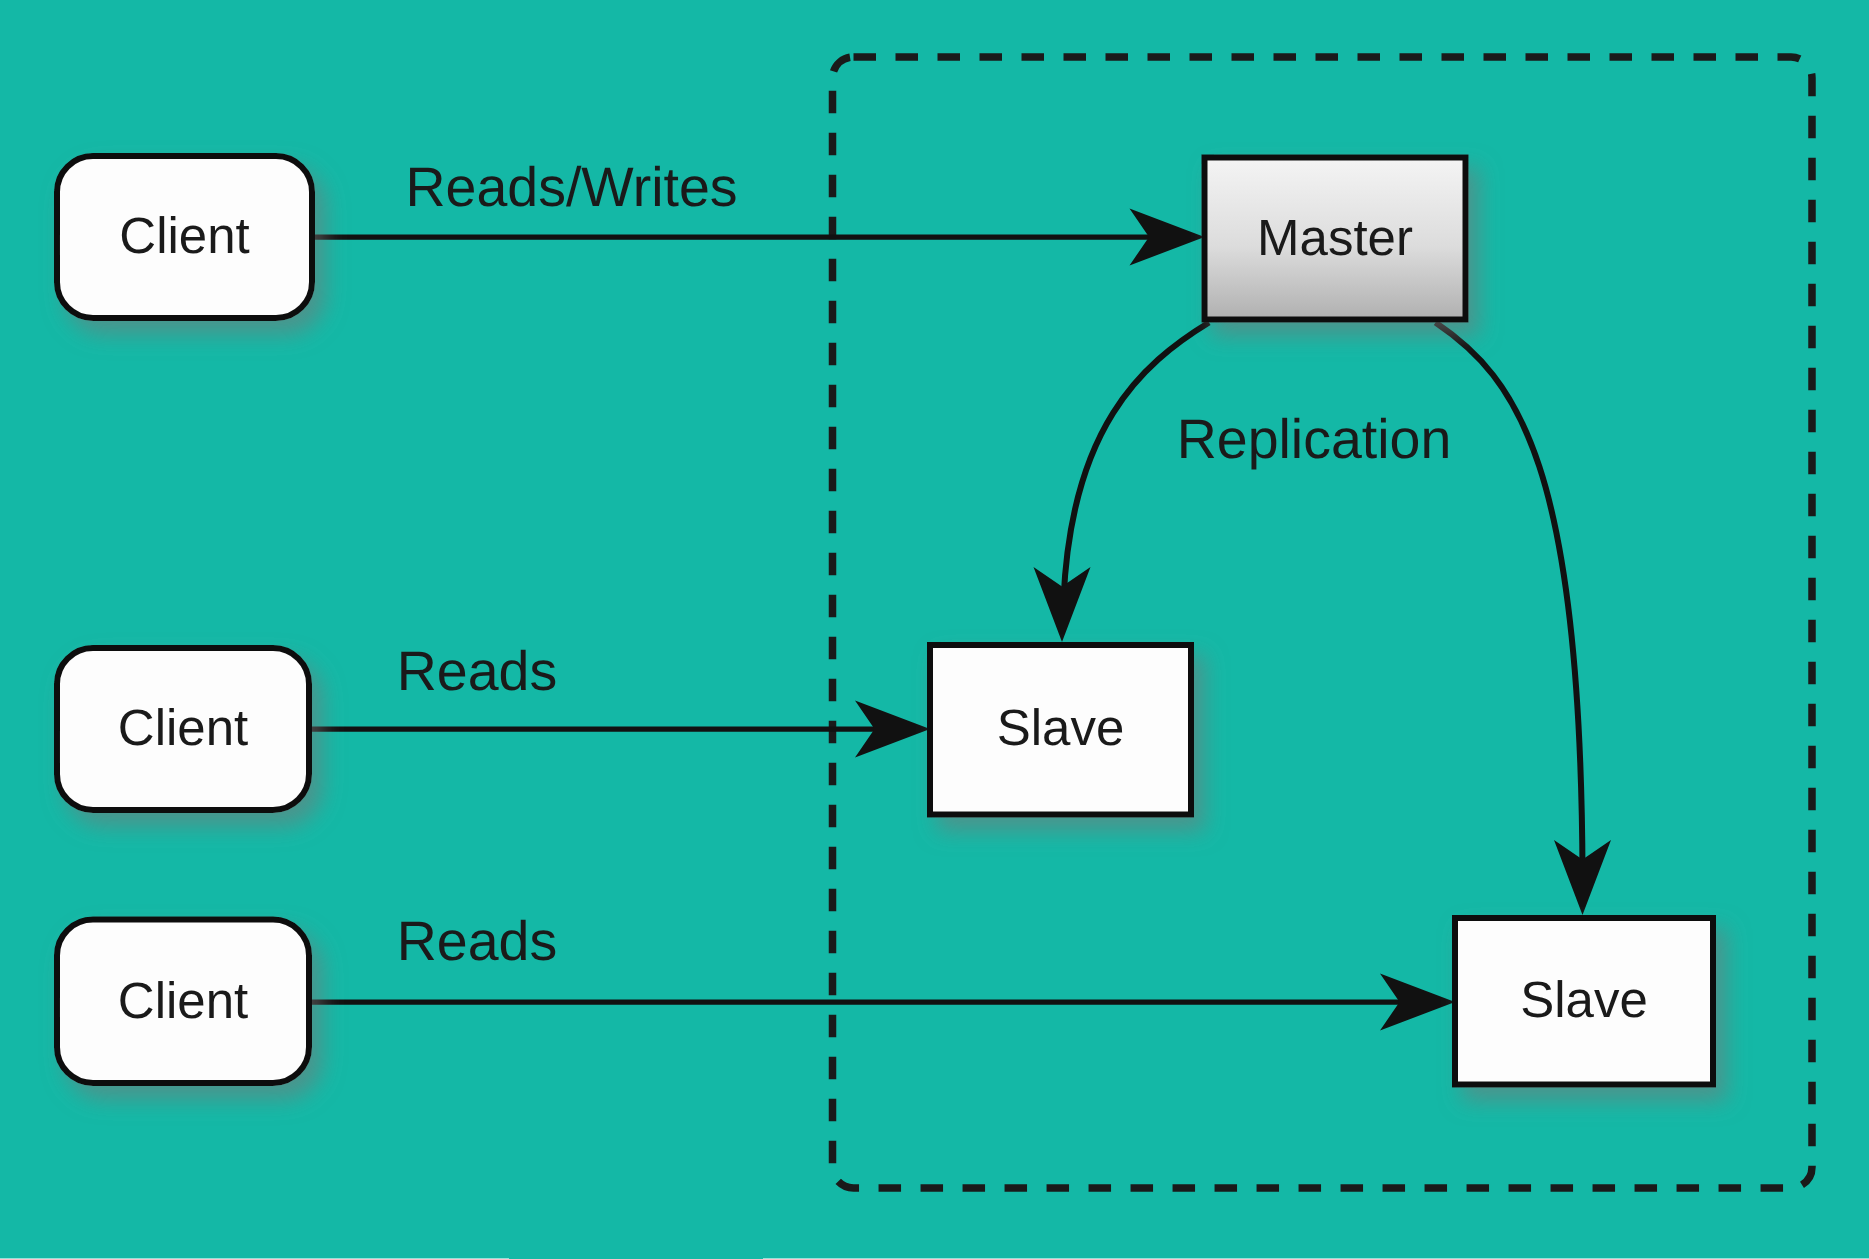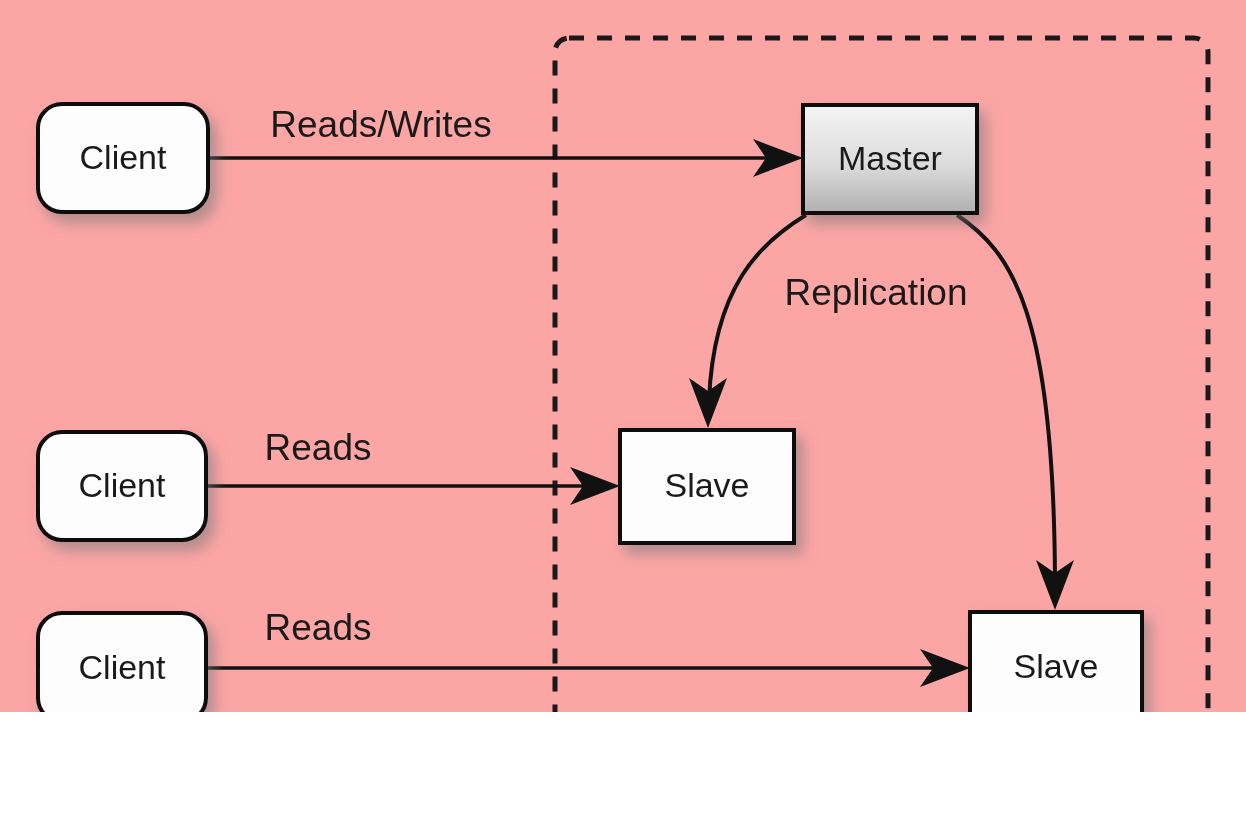--- a/index.html
+++ b/index.html
@@ -6,22 +6,22 @@
     margin: 0;
     padding: 0;
     background: #ffffff;
   }
   body {
     font-family: "Liberation Sans", sans-serif;
   }
   #canvas {
     position: relative;
     width: 1246px;
-    height: 712px;
-    background: #fca5a5;
+    height: 839px;
+    background: #14b8a6;
     overflow: hidden;
   }
   #diagram-svg {
     position: absolute;
     left: 0;
     top: 0;
     width: 1246px;
     height: 839px;
   }
   .node-label {

